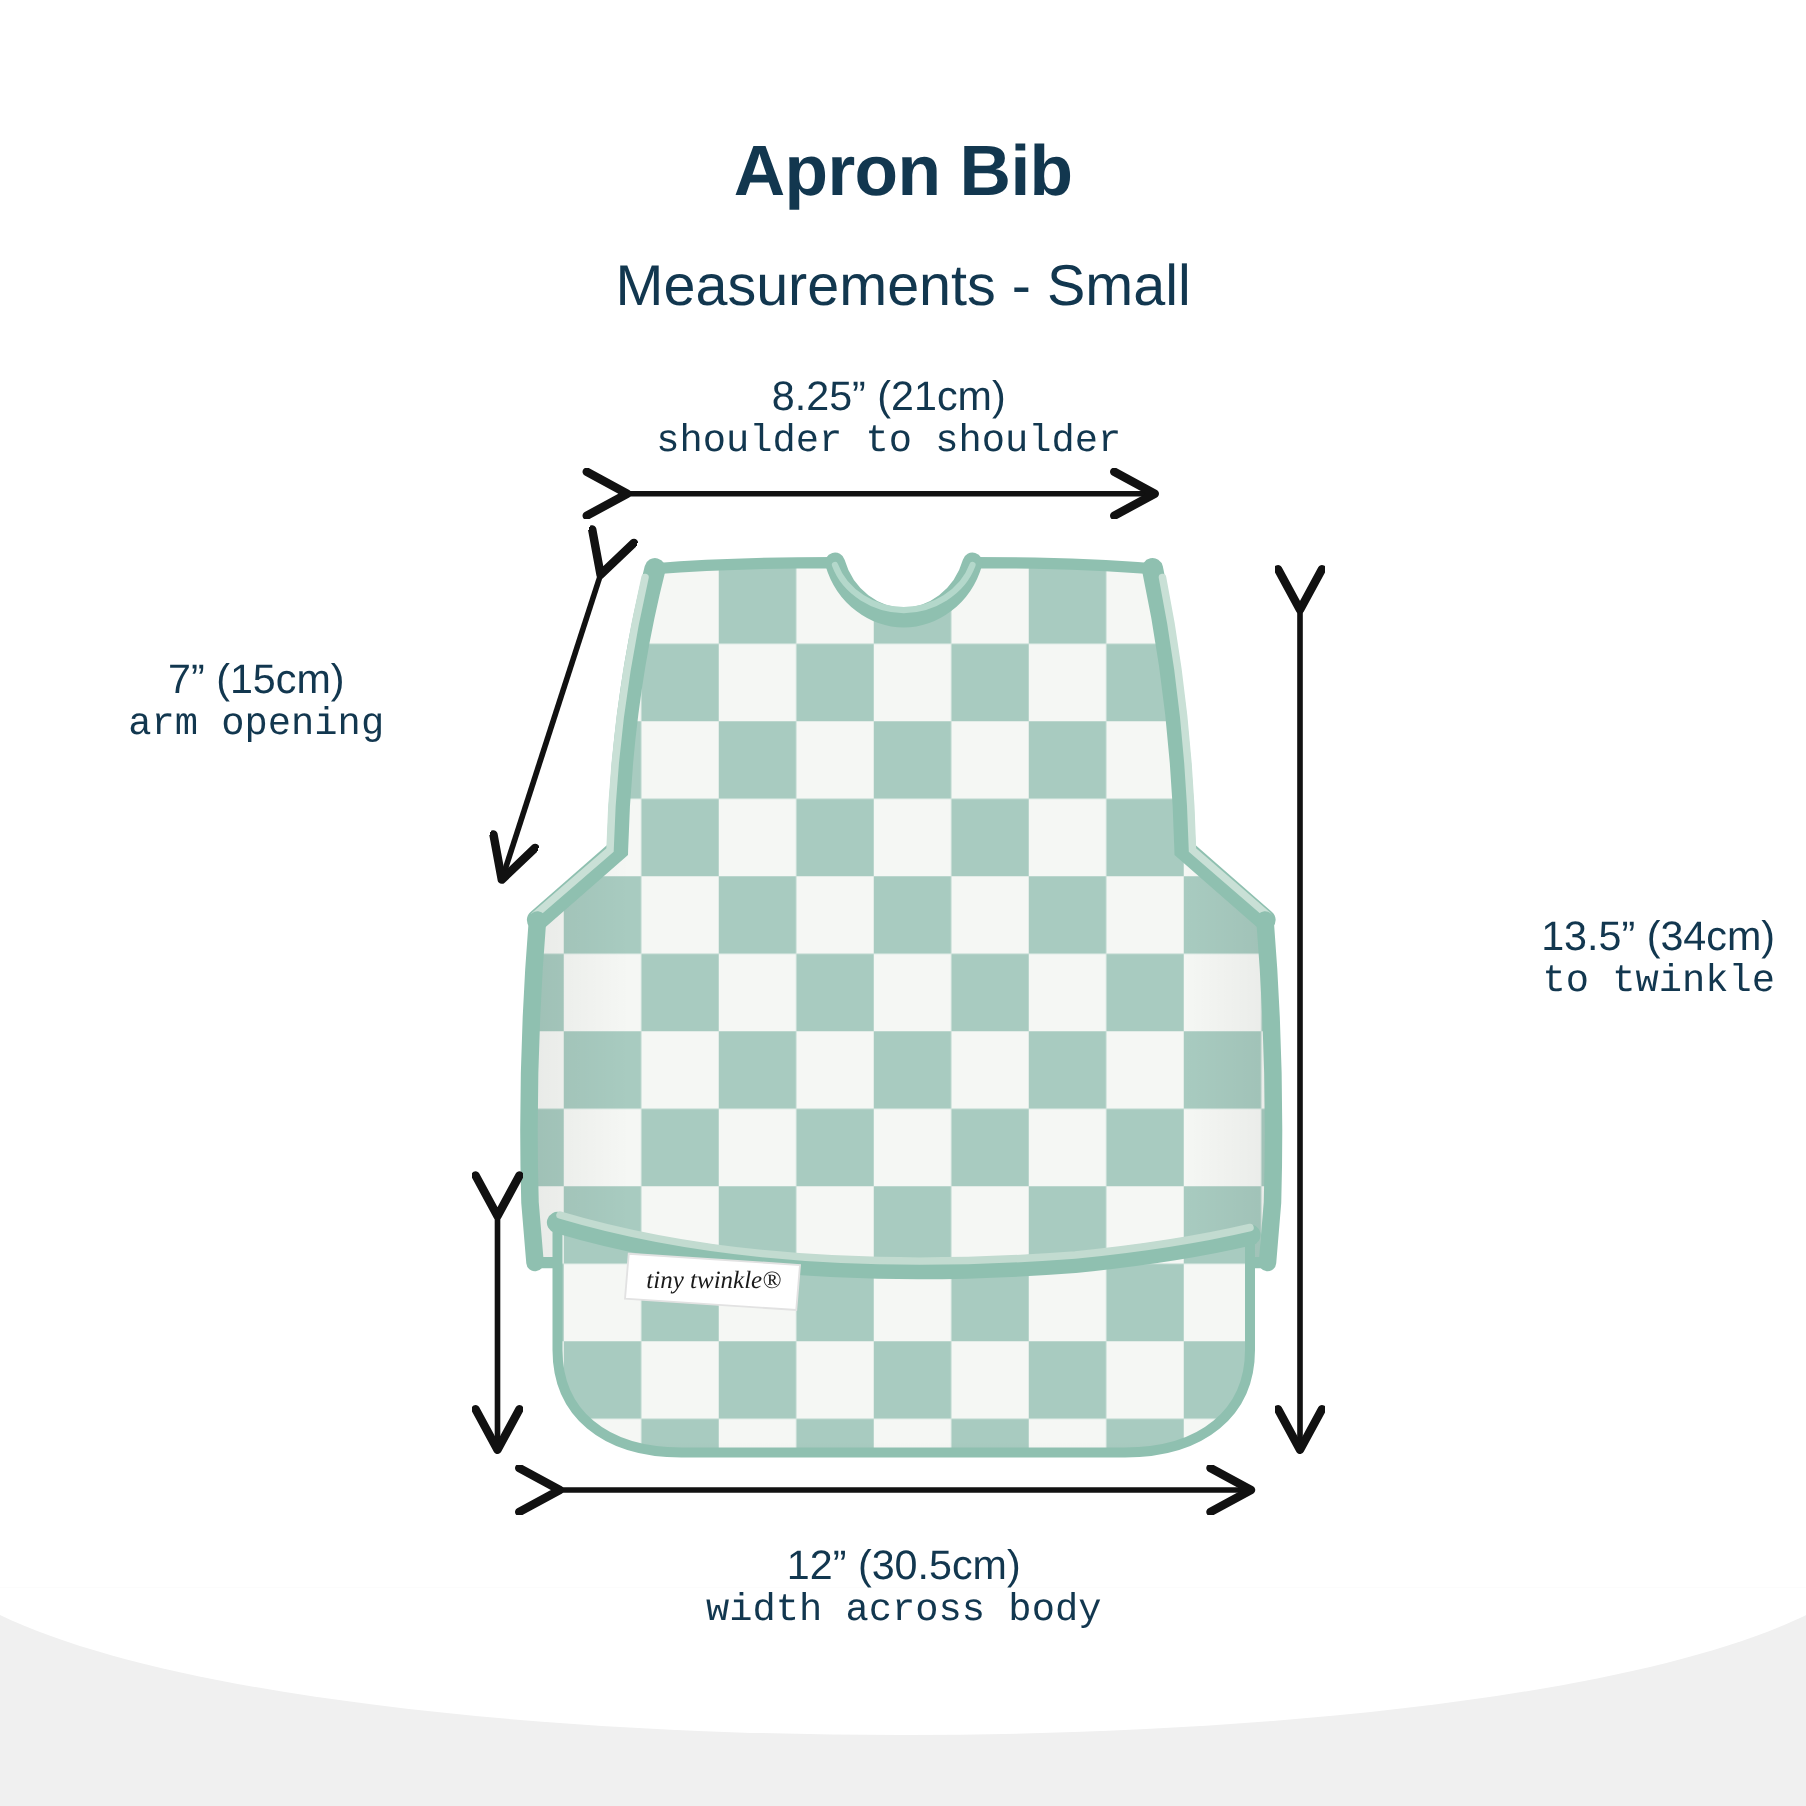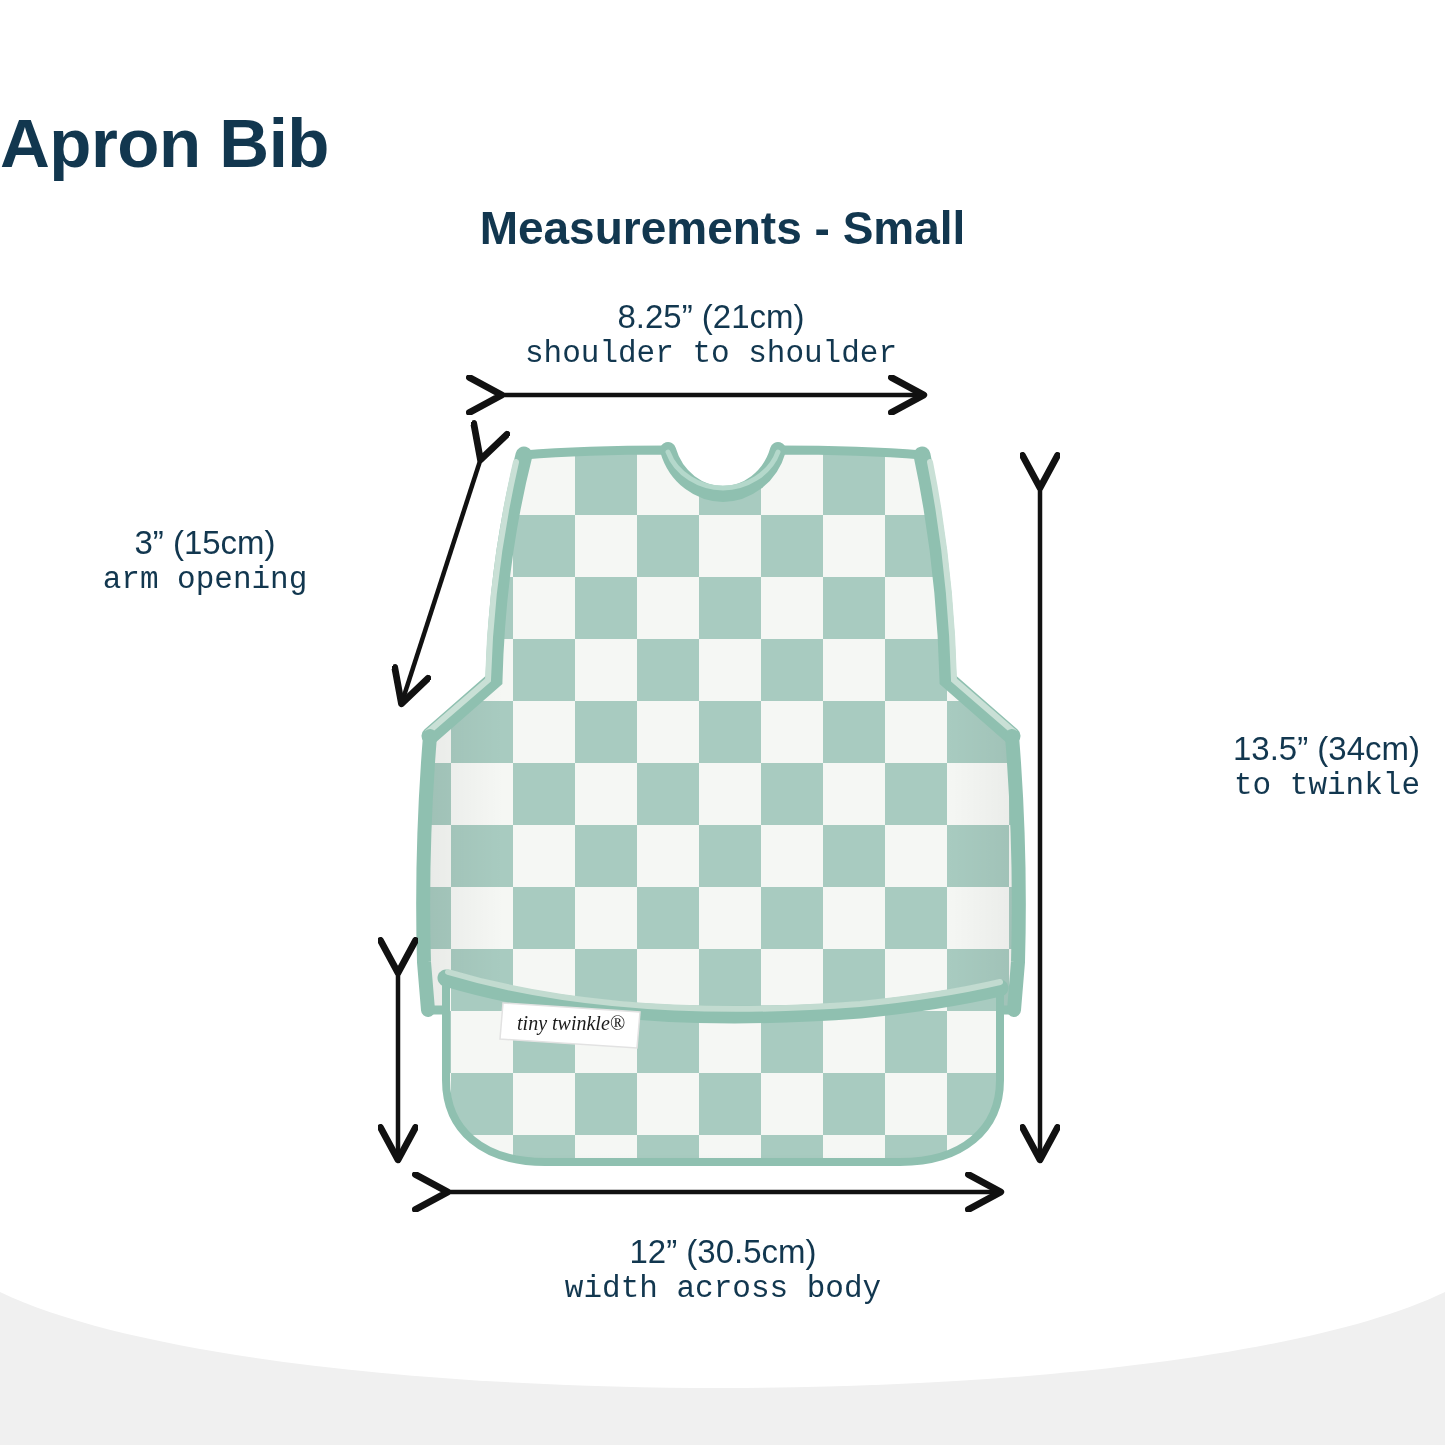--- a/index.html
+++ b/index.html
@@ -27,35 +27,35 @@
     width: 1445px;
     height: 175px;
   }
 
   
   .title {
     position: absolute;
     left: 0;
     top: 108px;
     width: 1445px;
-    text-align: left;
-    font-size: 69px;
+    text-align: center;
+    font-size: 57px;
     font-weight: 700;
     letter-spacing: -0.5px;
     color: #12374f;
     line-height: 1.05;
   }
   .subtitle {
     position: absolute;
     left: 0;
     top: 203px;
     width: 1445px;
     text-align: center;
     font-size: 46px;
-    font-weight: 700;
+    font-weight: 400;
     color: #12374f;
     line-height: 1.1;
   }
 
   
   .label-block {
     position: absolute;
     color: #12374f;
     line-height: 1.16;
   }
@@ -244,21 +244,21 @@
 
   <div class="title">Apron Bib</div>
   <div class="subtitle">Measurements - Small</div>
 
   <div class="label-block ctr" id="lbl-shoulder">
     <div class="label-value">8.25” (21cm)</div>
     <div class="label-desc">shoulder to shoulder</div>
   </div>
 
   <div class="label-block ctr" id="lbl-arm">
-    <div class="label-value">3” (15cm)</div>
+    <div class="label-value">7” (15cm)</div>
     <div class="label-desc">arm opening</div>
   </div>
 
   <div class="label-block lft" id="lbl-height">
     <div class="label-value">13.5” (34cm)</div>
     <div class="label-desc">to twinkle</div>
   </div>
 
 
   <div class="label-block ctr" id="lbl-width">

